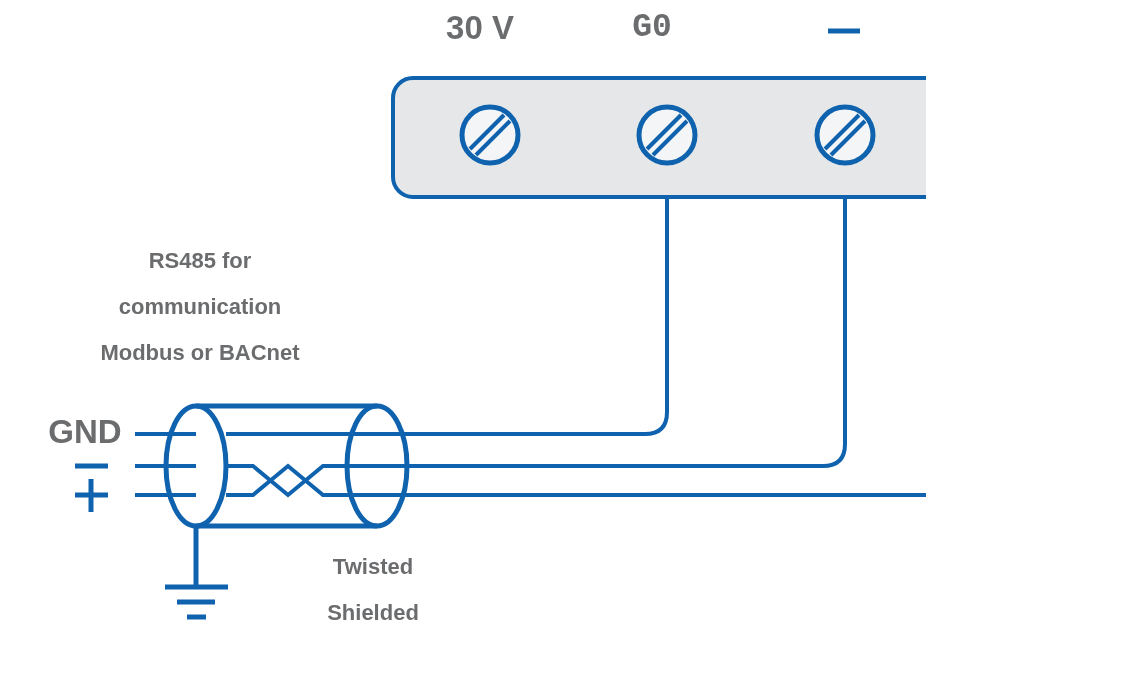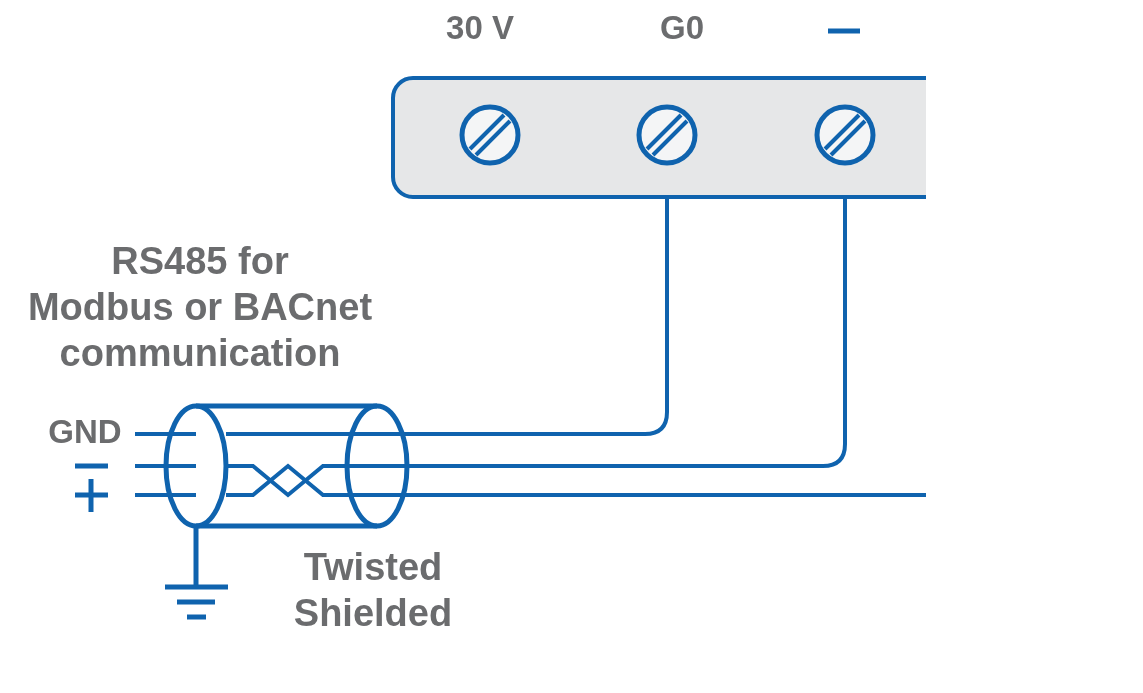--- a/index.html
+++ b/index.html
@@ -8,21 +8,21 @@
     width:926px;height:693px;
     background:#ffffff;
     font-family:"Liberation Sans", sans-serif;
     overflow:hidden;
   }
   #diagram-svg{position:absolute;left:0;top:0;}
   .lbl{
     position:absolute;
     color:#6B6C6E;
     font-weight:700;
-    font-size:38px;
+    font-size:22px;
     line-height:46px;
     text-align:center;
     white-space:nowrap;
   }
   .lbl-small{font-size:33px;}
 </style>
 </head>
 <body>
 
 <div id="canvas">
@@ -86,26 +86,26 @@
       <line x1="75" y1="466" x2="108" y2="466" stroke="#0F63AE" stroke-width="5"></line>
     </g>
     <g aria-label="+">
       <line x1="75" y1="495" x2="108" y2="495" stroke="#0F63AE" stroke-width="5"></line>
       <line x1="91" y1="479" x2="91" y2="512" stroke="#0F63AE" stroke-width="5"></line>
     </g>
   </svg>
 
   <div class="lbl lbl-small" style="left:400px;top:5px;width:160px;">30 V</div>
 
-  <div class="lbl lbl-small" style="left:602px;top:5px;width:160px;">G0</div>
+  <div class="lbl lbl-small" style="left:572px;top:5px;width:160px;font-family:Liberation Mono, monospace;">G0</div>
 
   <div class="lbl" style="left:2px;top:238px;width:396px;">
     <span style="display:block">RS485 for</span>
+    <span style="display:block">communication</span>
     <span style="display:block">Modbus or BACnet</span>
-    <span style="display:block">communication</span>
   </div>
 
   <div class="lbl lbl-small" style="left:30px;top:409px;width:110px;">GND</div>
 
   <div class="lbl" style="left:175px;top:544px;width:396px;">
     <span style="display:block">Twisted</span>
     <span style="display:block">Shielded</span>
   </div>
 
 </div>

